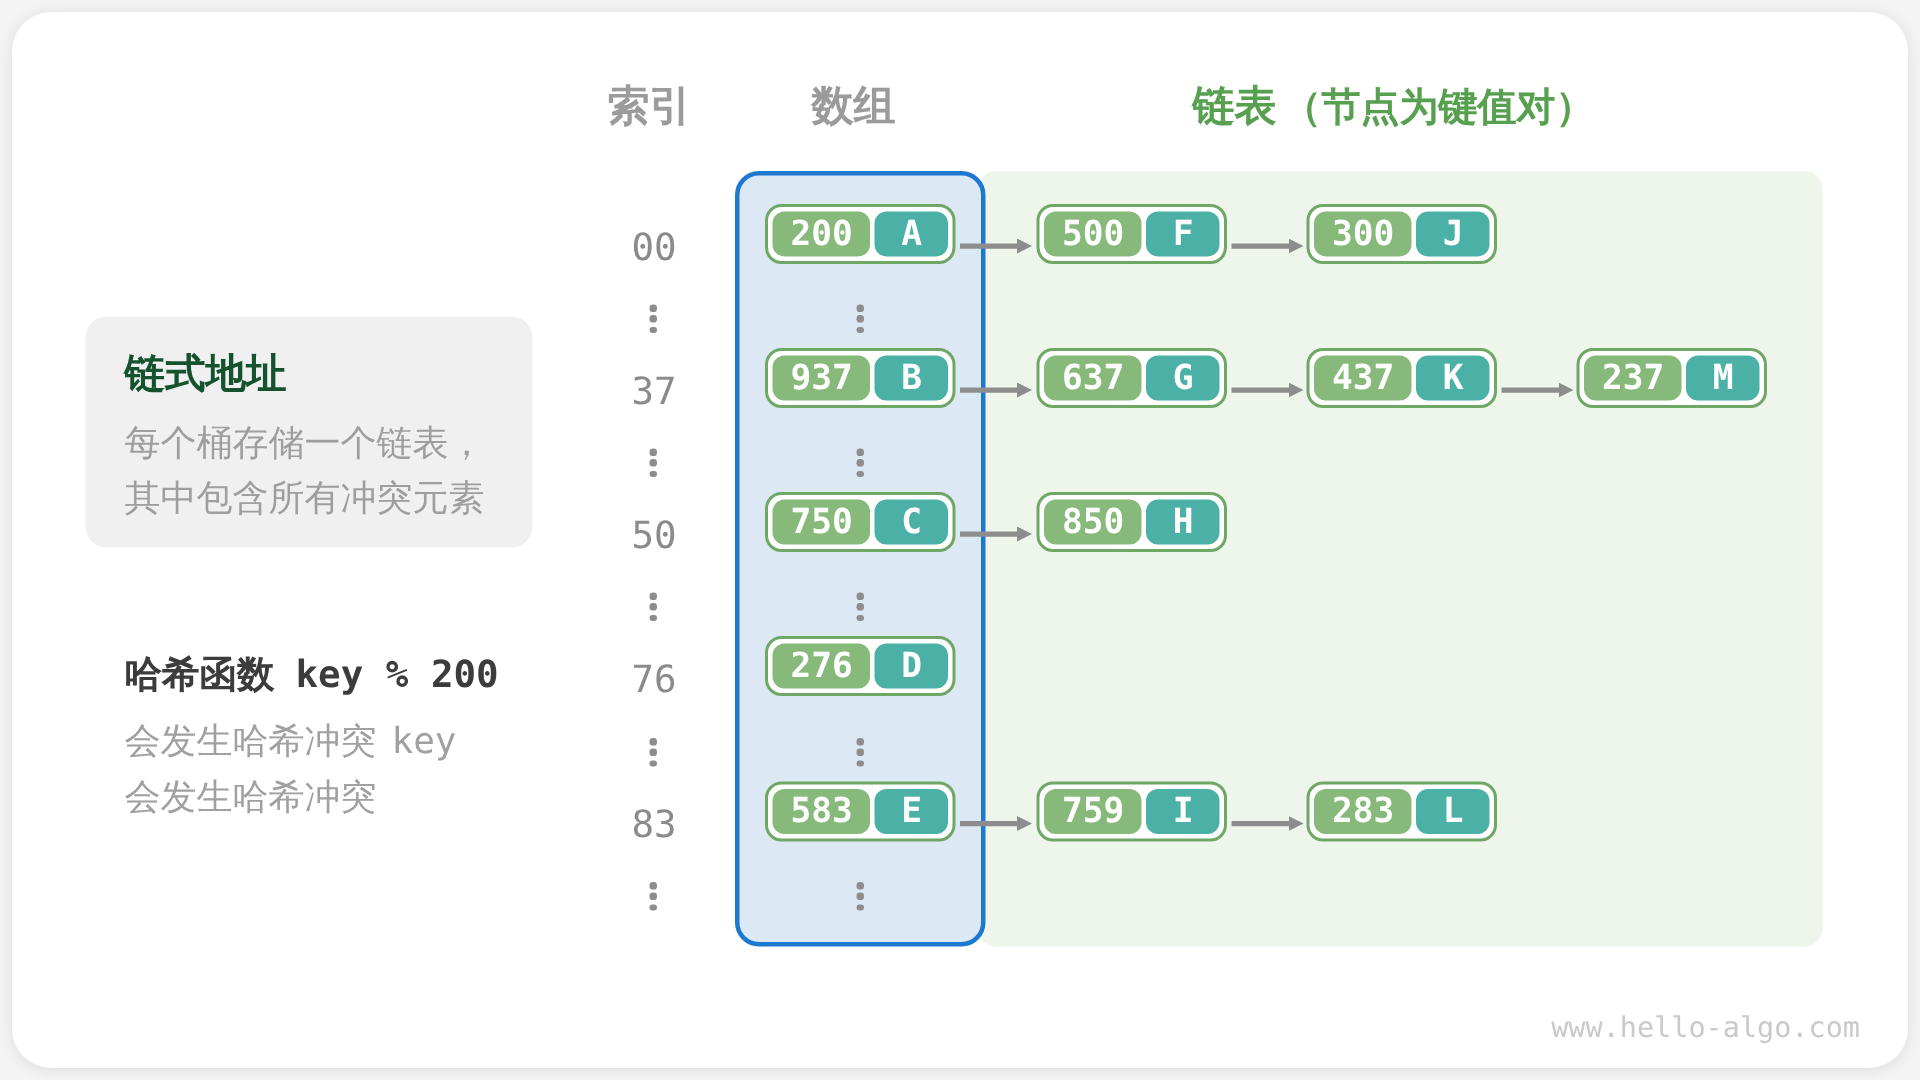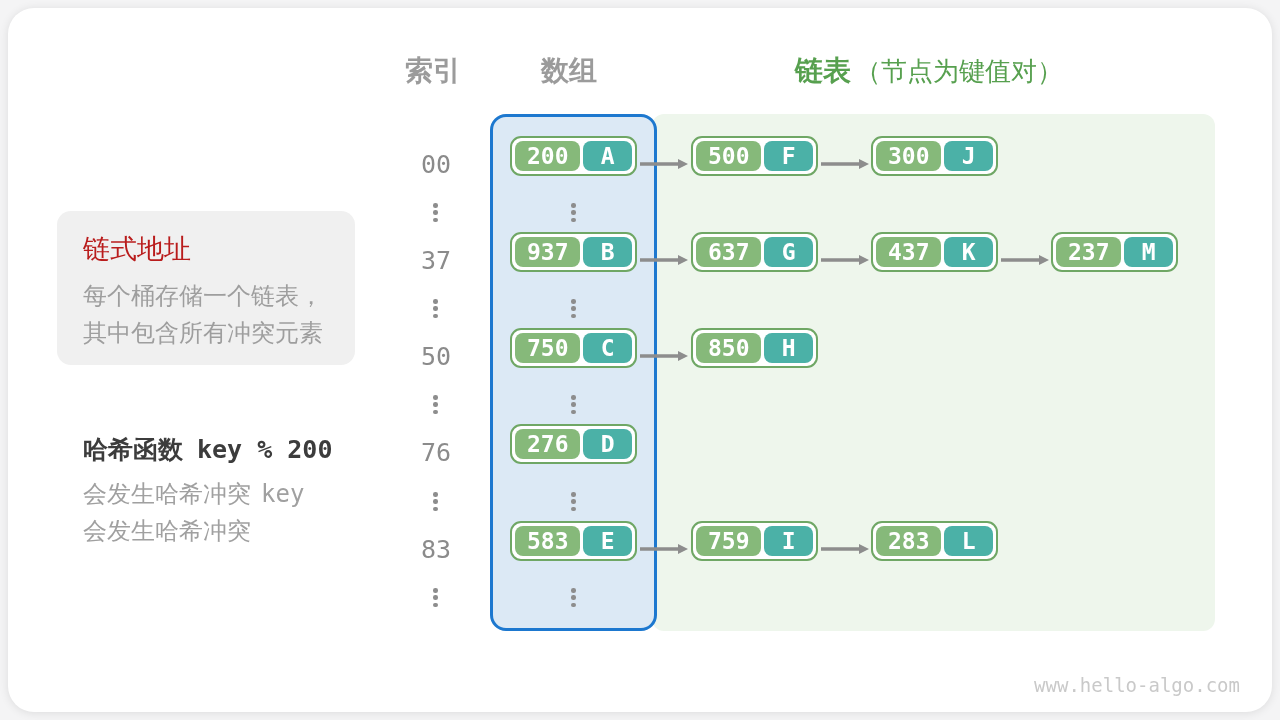--- a/index.html
+++ b/index.html
@@ -23,21 +23,21 @@
   
   .hdr {
     position: absolute;
     top: 52px;
     font-size: 28px;
     font-weight: bold;
     color: #9b9b9b;
     white-space: nowrap;
   }
   .hdr.green { color: var(--accent-green, #57a04f); }
-  .hdr .note { font-weight: normal; font-size: 26px; margin-left: 4px; }
+  .hdr .note { font-weight: bold; font-size: 26px; margin-left: 4px; }
 
   
   .list-panel {
     position: absolute;
     left: 652px; top: 114px;
     width: 563px; height: 517px;
     background: var(--list-bg, #eef6ec);
     border-radius: 12px;
   }
   .array-panel {
@@ -107,22 +107,22 @@
     position: absolute;
     left: 57px; top: 211px;
     width: 298px; height: 154px;
     background: #f0f0f0;
     border-radius: 14px;
   }
   .info-title {
     position: absolute;
     left: 26px; top: 20px;
     font-size: 27px;
-    font-weight: normal;
-    color: #b91c1c;
+    font-weight: bold;
+    color: #14532d;
   }
   .info-body {
     position: absolute;
     left: 26px; top: 66px;
     font-size: 24px;
     line-height: 37px;
     color: #9e9e9e;
     white-space: nowrap;
   }
 

